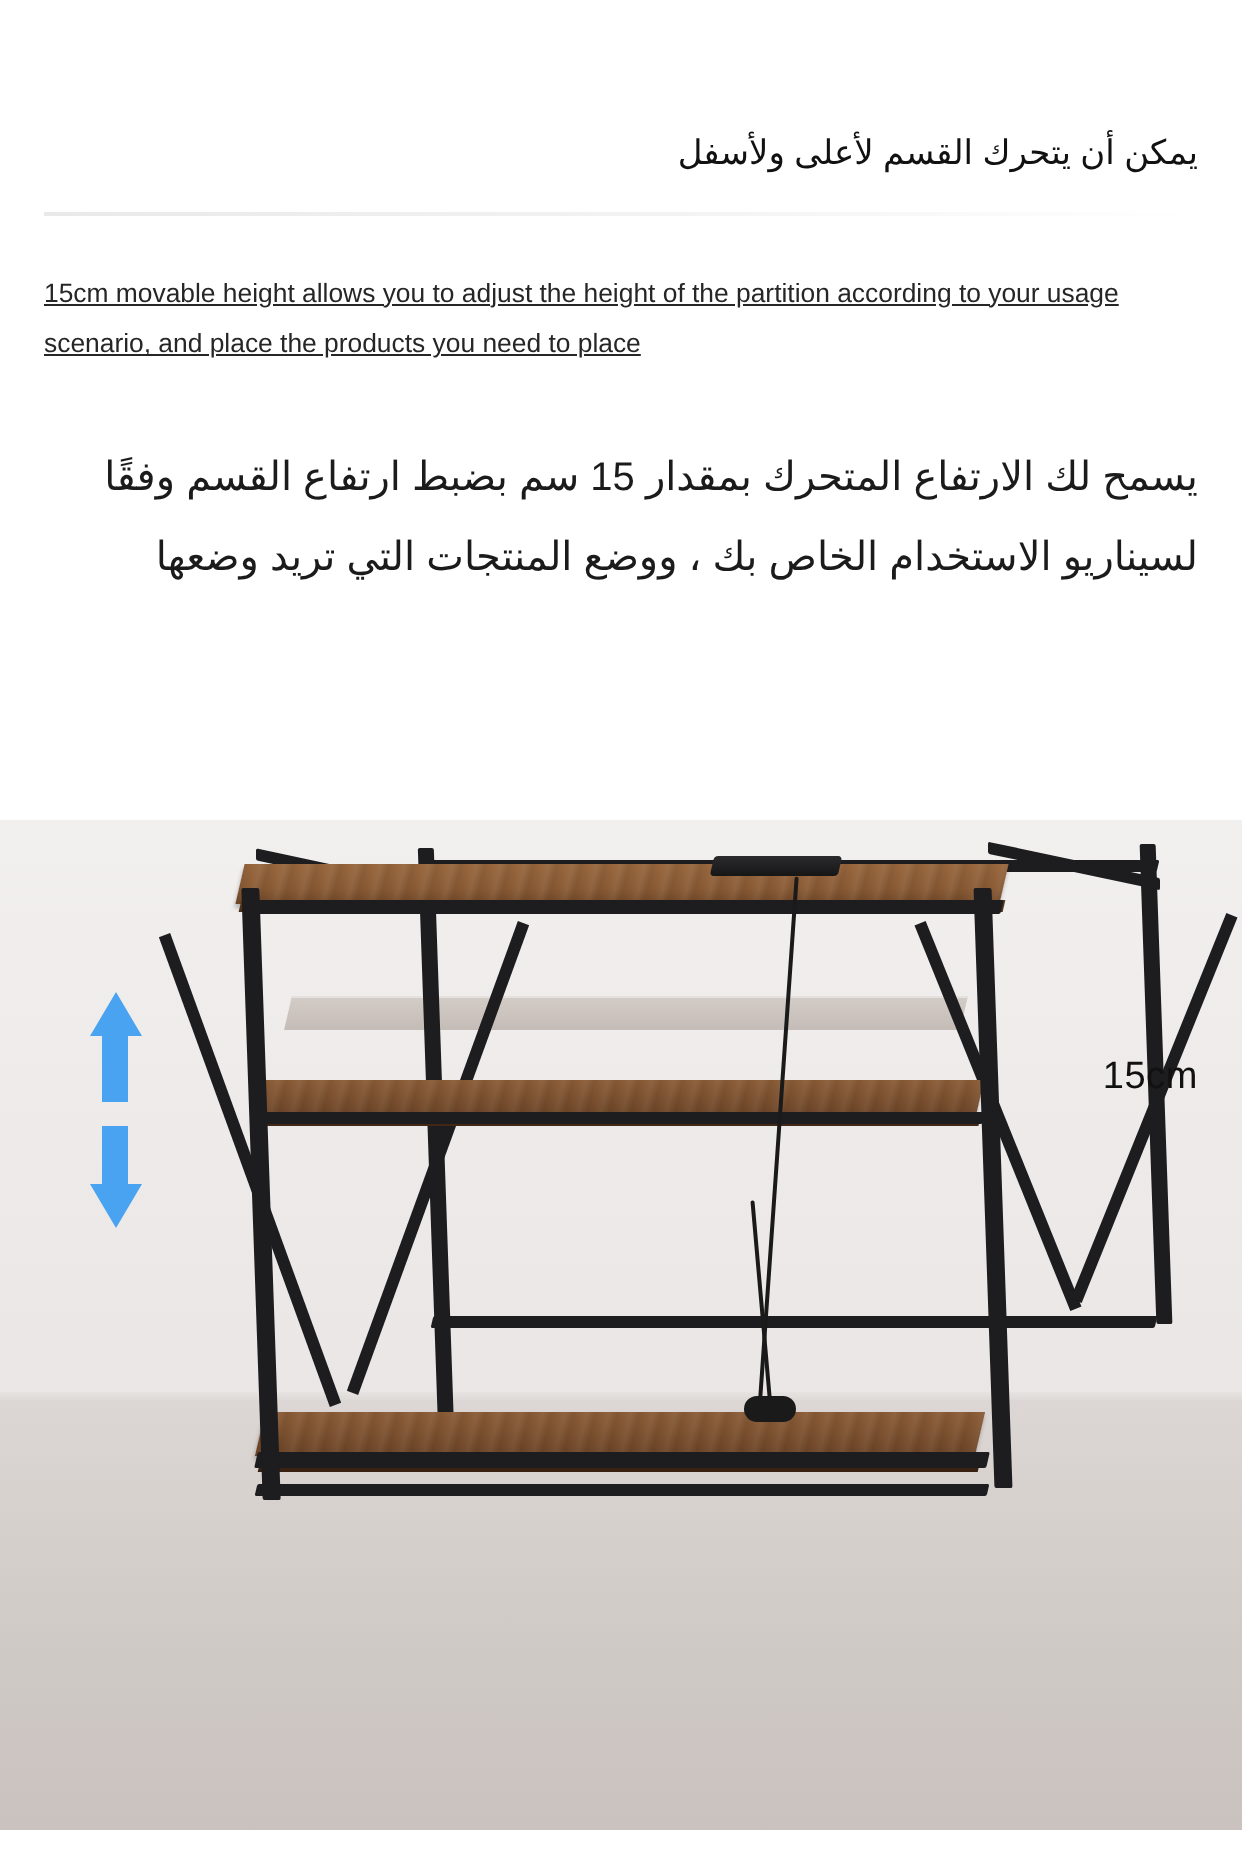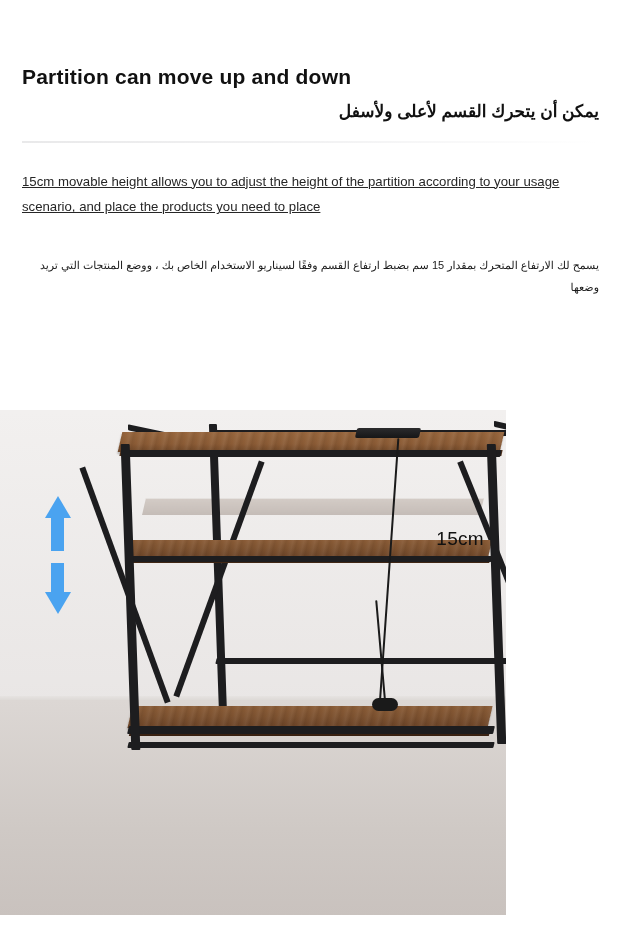--- a/index.html
+++ b/index.html
@@ -29,21 +29,21 @@
   .title-en {
     font-size: 21px;
     font-weight: bold;
     letter-spacing: 0.2px;
     color: #111111;
     margin: 0 0 10px 0;
     line-height: 1.2;
   }
   .title-ar {
     font-size: 17px;
-    font-weight: bold;
+    font-weight: normal;
     color: #111111;
     direction: rtl;
     margin: 0 0 16px 0;
     line-height: 1.5;
   }
   .divider {
     height: 2px;
     width: 100%;
     background: linear-gradient(to right, #e9e9ea 0%, #f3f3f4 55%, #ffffff 100%);
     margin: 0 0 26px 0;
@@ -51,35 +51,35 @@
   }
   .body-en {
     font-size: 13.2px;
     line-height: 1.95;
     color: #262626;
     margin: 0 0 34px 0;
     max-width: 580px;
     text-decoration: underline;
   }
   .body-ar {
-    font-size: 11px;
+    font-size: 20px;
     line-height: 2.0;
     color: #1b1b1b;
     direction: rtl;
     text-align: right;
     margin: 0;
     padding-left: 6px;
   }
 
   
   .photo {
     position: absolute;
     left: 0;
     top: 400px;
-    width: 506px;
+    width: 621px;
     height: 531px;
     overflow: hidden;
     background: #737373;
     text-align: center;
   }
   
   .wall {
     position: absolute;
     left: 0; top: 0;
     width: 621px; height: 531px;
@@ -306,21 +306,20 @@
     color: #111111;
     letter-spacing: 0.3px;
   }
 </style>
 </head>
 <body>
 
 <div class="page">
 
   <div class="header">
-    <h1 class="title-en">Partition can move up and down</h1>
 
     <div class="title-ar">يمكن أن يتحرك القسم لأعلى ولأسفل</div>
 
     <div class="divider"></div>
 
     <p class="body-en">15cm movable height allows you to adjust the height of the partition according to your usage scenario, and place the products you need to place</p>
 
     <p class="body-ar">يسمح لك الارتفاع المتحرك بمقدار 15 سم بضبط ارتفاع القسم وفقًا لسيناريو الاستخدام الخاص بك ، ووضع المنتجات التي تريد وضعها</p>
   </div>
 

